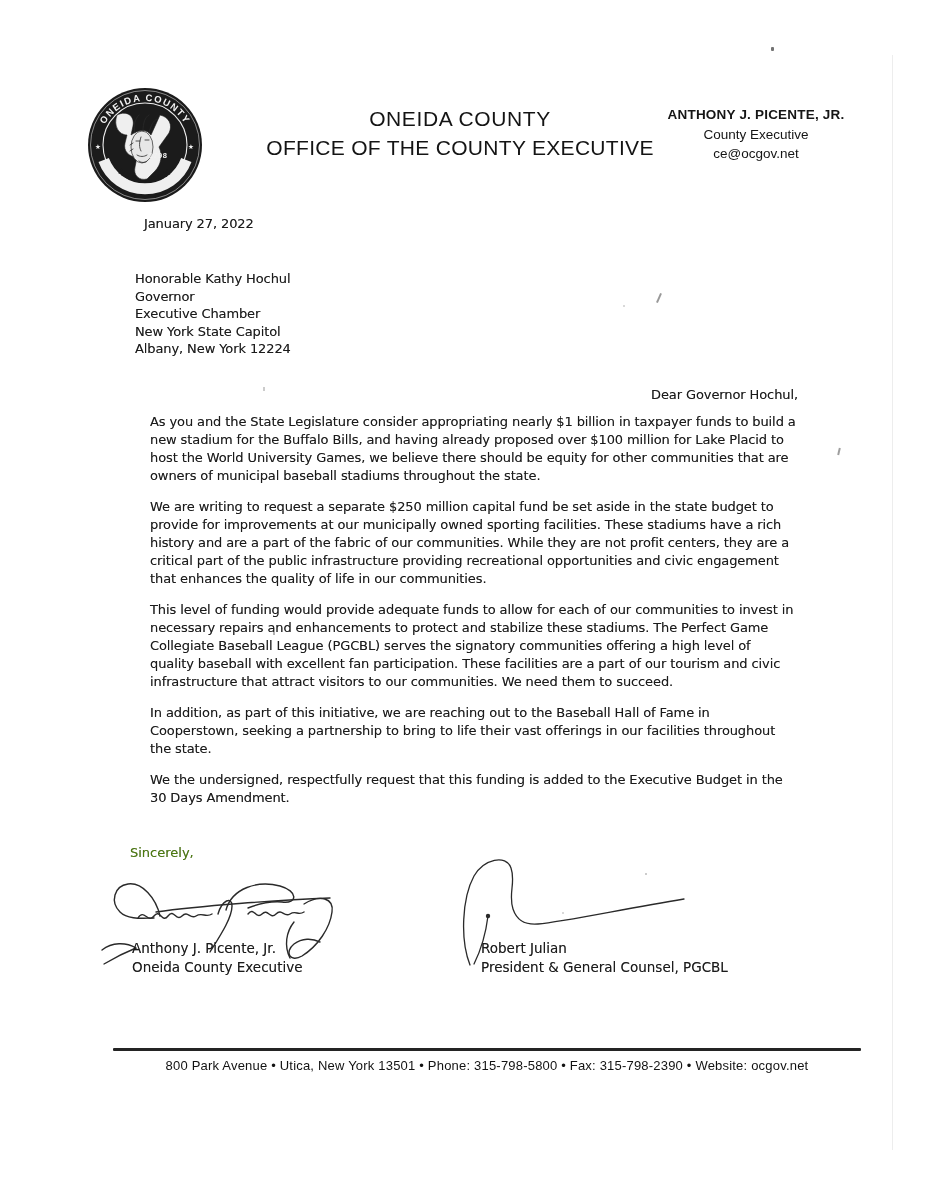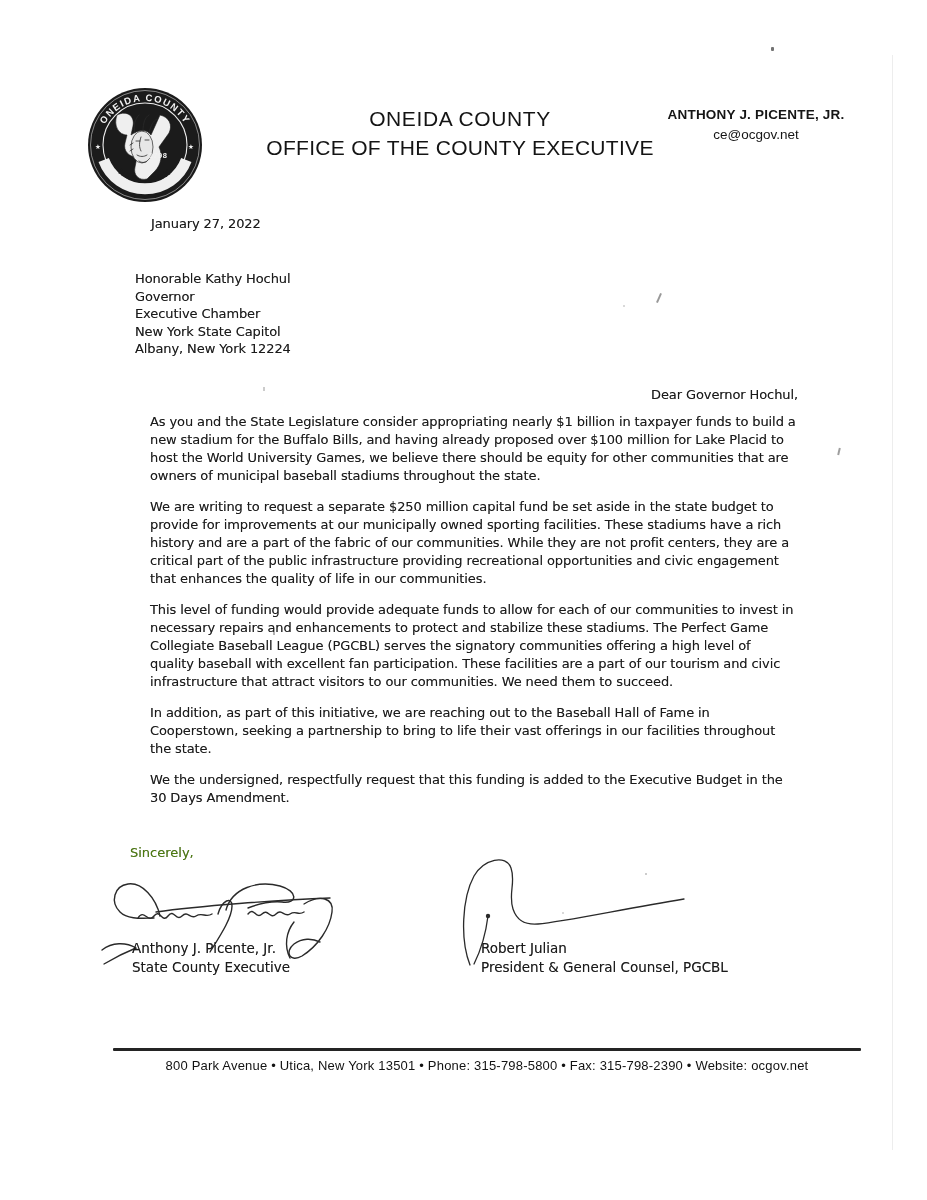--- a/index.html
+++ b/index.html
@@ -20,21 +20,21 @@
     font-family:"Liberation Sans", sans-serif; color:#151515;
     font-size:13.5px; line-height:19.5px;
   }
   .head-right .name { font-weight:bold; letter-spacing:.2px; }
   
   .letter-body {
     position:absolute; left:132px; top:215px; width:666px;
     font-size:13px; line-height:18px; letter-spacing:-0.1px;
     color:#1b1b1b; text-shadow:0 0 .4px rgba(20,20,20,.45);
   }
-  .date { margin:0 0 37px 19px; }
+  .date { margin:0 0 37px 12px; }
   .address { line-height:17.5px; margin:0 0 28px 3px; }
   .salutation { margin:0 0 9px 0;text-align:right; }
   .para { margin:0 0 13px 18px; }
   .closing { position:absolute; left:130px; top:845px; font-size:13px;
              color:#4d7c0f; text-shadow:0 0 .4px rgba(20,20,20,.45); }
   
   .sig-svg { position:absolute; }
   .sig-anthony { left:98px; top:858px; width:252px; height:118px; }
   .sig-robert  { left:458px; top:852px; width:235px; height:120px; }
   .sig-block { position:absolute; font-size:13.5px; line-height:18.5px;
@@ -100,20 +100,21 @@
     </g>
   </svg>
 
   <div class="head-center">
     <div class="l1">ONEIDA COUNTY</div>
     <div class="l2">OFFICE OF THE COUNTY EXECUTIVE</div>
   </div>
 
   <div class="head-right">
     <div class="name">ANTHONY J. PICENTE, JR.</div>
+    <div>County Executive</div>
     <div>ce@ocgov.net</div>
   </div>
 
   <div class="letter-body">
     <p class="date">January 27, 2022</p>
     <div class="address">
       <div>Honorable Kathy Hochul</div>
       <div>Governor</div>
       <div>Executive Chamber</div>
       <div>New York State Capitol</div>
@@ -146,21 +147,21 @@
   <svg class="sig-svg sig-robert" viewBox="0 0 235 120">
     <g fill="none" stroke="#2a2a2a" stroke-width="1.3" stroke-linecap="round">
       <path d="M12,113 C2,88 4,46 16,24 C26,7 48,2 53,16 C58,30 50,42 55,57 C59,69 67,73 80,72 C105,70 160,58 226,47"></path>
       <path d="M30,64 C28,80 24,96 16,112"></path>
     </g>
     <circle cx="30" cy="64" r="2.2" fill="#2a2a2a"></circle>
   </svg>
 
   <div class="sig-block sig-block-left">
     <div>Anthony J. Picente, Jr.</div>
-    <div>State County Executive</div>
+    <div>Oneida County Executive</div>
   </div>
   <div class="sig-block sig-block-right">
     <div>Robert Julian</div>
     <div>President &amp; General Counsel, PGCBL</div>
   </div>
 
   <div class="footer-rule"></div>
   <div class="footer-text">800 Park Avenue • Utica, New York 13501 • Phone: 315-798-5800 • Fax: 315-798-2390 • Website: ocgov.net</div>
 
   <div class="artifact a-vline"></div>

